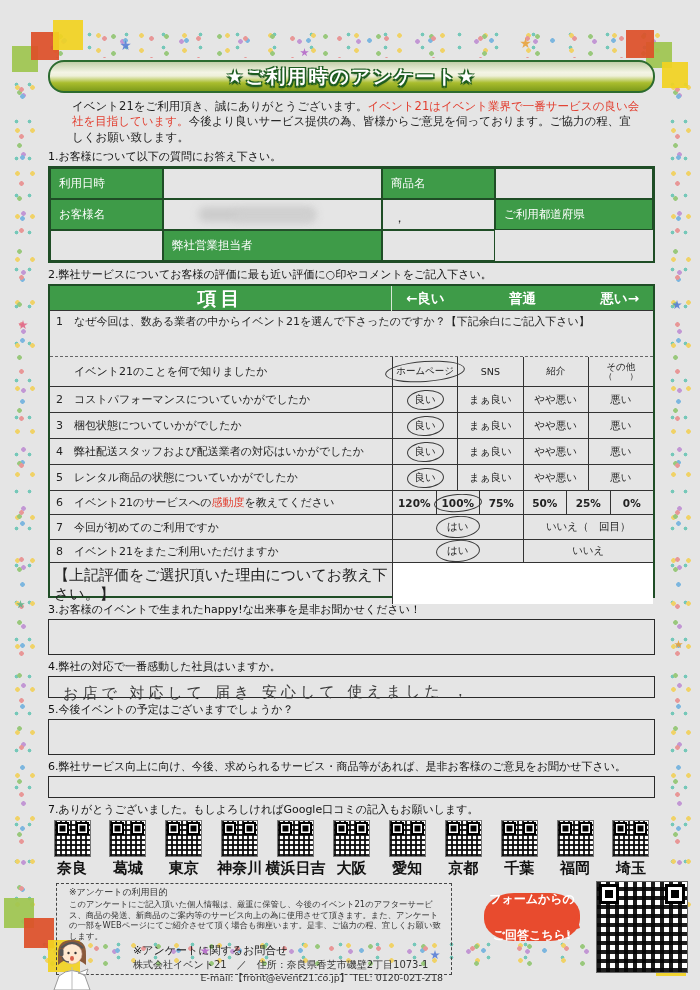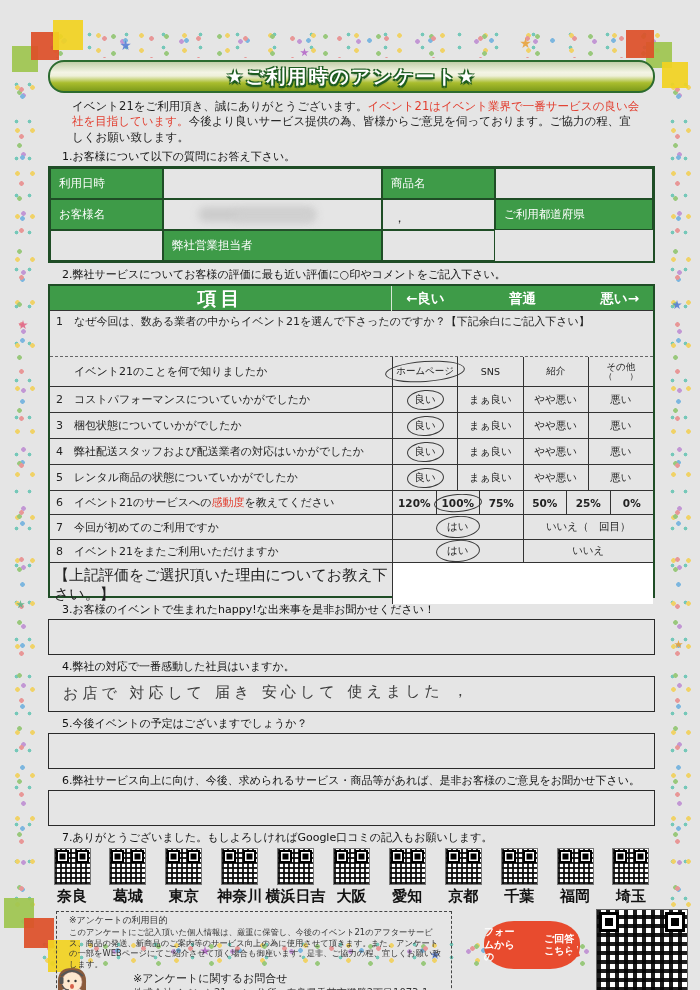--- a/index.html
+++ b/index.html
@@ -31,21 +31,21 @@
 
   .title-bar { height:33px; border:2px solid #2c6b2f; border-radius:16px;
     background:linear-gradient(180deg,#c3cfa9 0%,#f4f4e5 36%,#eef0d9 48%,#a9bd2d 72%,#7d9b1b 100%);
     display:flex; align-items:center; justify-content:center; }
   .title-text { font-size:19px; font-weight:bold; color:#fff; letter-spacing:2px;
     text-shadow:-1.5px -1.5px 0 #1d5c20,1.5px -1.5px 0 #1d5c20,-1.5px 1.5px 0 #1d5c20,1.5px 1.5px 0 #1d5c20,0 2.5px 2px rgba(30,70,30,.5); }
 
   .intro { margin:6px 14px 4px 24px; font-size:11.5px; line-height:1.34; }
   .red-text { color:#e23d2e; }
 
-  .sec-heading { font-size:11px; margin:4px 0 2px 14px; color:#111; }
+  .sec-heading { font-size:11px; margin:4px 0 2px 0; color:#111; }
 
   
   .t1 { display:grid; grid-template-columns:113px 219px 113px 158px; grid-auto-rows:31px;
     border:2px solid #1f4d26; }
   .t1-label { background:#3e9b48; color:#fff; font-size:11.5px; display:flex; align-items:center;
     padding-left:8px; border:0.8px solid #1f4d26; }
   .t1-value { border:0.8px solid #1f4d26; position:relative; font-size:12px; }
   .blur-blob { position:absolute; left:34px; top:7px; width:118px; height:15px; background:#c6c6c6;
     border-radius:8px; filter:blur(4px); opacity:.85; }
   .blur-blob2 { position:absolute; left:70px; top:10px; width:80px; height:12px; background:#d2d2d2;
@@ -76,21 +76,21 @@
   .other-cell { flex-direction:column; line-height:1.05; }
   .other-paren { font-size:8.5px; }
   .circled { position:relative; padding:0 2px; }
   .circled::after { content:""; position:absolute; left:-9px; right:-9px; top:-4px; bottom:-4px;
     border:1.6px solid #3a3a3a; border-radius:50%; transform:rotate(-4deg); }
   .circled-tight::after { left:-6px; right:-6px; top:-3px; bottom:-3px; }
   .reason-label { font-size:15px; display:flex; align-items:flex-start; padding:3px 0 0 4px; }
   .reason-box { border-left:1px solid #333; background:#fff; }
 
   
-  .ans-box { border:1.5px solid #2a2a2a; height:36px; position:relative; }
+  .ans-box { border:1.5px solid #2a2a2a; height:22px; position:relative; }
   .ans-box.tall { height:36px; }
   .handwriting { position:absolute; left:14px; top:6px; font-size:15px; color:#3a3a3a;
     letter-spacing:4px; transform:rotate(-.4deg); white-space:nowrap; }
 
   
   .qr-row { display:flex; justify-content:space-between; align-items:flex-start; margin-top:3px; }
   .qr-item { display:flex; flex-direction:column; align-items:center; width:48px; }
   .qr { width:37px; height:37px; background-color:#fff; border:1px solid #777; position:relative;
     background-image:
       repeating-linear-gradient(0deg,rgba(10,10,10,.88) 0 2px,transparent 2px 5px),
@@ -105,22 +105,22 @@
   .footer { position:relative; margin-top:5px; height:96px; }
   .footer-box { position:absolute; left:8px; top:0; width:396px; height:92px; border:1.6px dashed #444;
     padding:3px 8px 3px 12px; font-size:8.5px; line-height:1.3; color:#333; }
   .purpose-title { font-size:9px; }
   .purpose-text { font-size:8.3px; }
   .contact-title { font-size:11px; margin:2px 0 0 64px; color:#222; }
   .company-line { font-size:10px; margin-left:64px; }
   .email-line { font-size:9.5px; text-align:right; margin-top:1px; }
   .mascot { position:absolute; left:0px; top:52px; width:48px; height:56px; }
   .bubble { position:absolute; left:436px; top:10px; width:96px; height:48px; background:#e84b2e;
-    border-radius:30px/22px; color:#fff; font-size:10px; font-weight:bold;
-    display:flex; flex-direction:row; align-items:center; justify-content:center; line-height:1.25;gap:21px; }
+    border-radius:30px/22px; color:#fff; font-size:12px; font-weight:bold;
+    display:flex; flex-direction:column; align-items:center; justify-content:center; line-height:1.25;gap:21px; }
   .bubble::after { content:""; position:absolute; right:-9px; bottom:4px; border:9px solid transparent;
     border-left-color:#e84b2e; transform:rotate(28deg); }
   .big-qr { position:absolute; left:548px; top:-2px; width:92px; height:92px; background:#fff; border:1px solid #666;
     background-image:
       repeating-linear-gradient(0deg,rgba(5,5,5,.9) 0 4px,transparent 4px 9px),
       repeating-linear-gradient(90deg,rgba(5,5,5,.9) 0 4px,transparent 4px 9px); position:absolute; }
   .big-qr::before,.big-qr::after { content:""; position:absolute; width:20px; height:20px; background:#fff;
     box-shadow:inset 0 0 0 3px #000, inset 0 0 0 6px #fff, inset 0 0 0 12px #000; }
   .big-qr::before { left:2px; top:2px; }
   .big-qr::after { right:2px; top:2px; }

